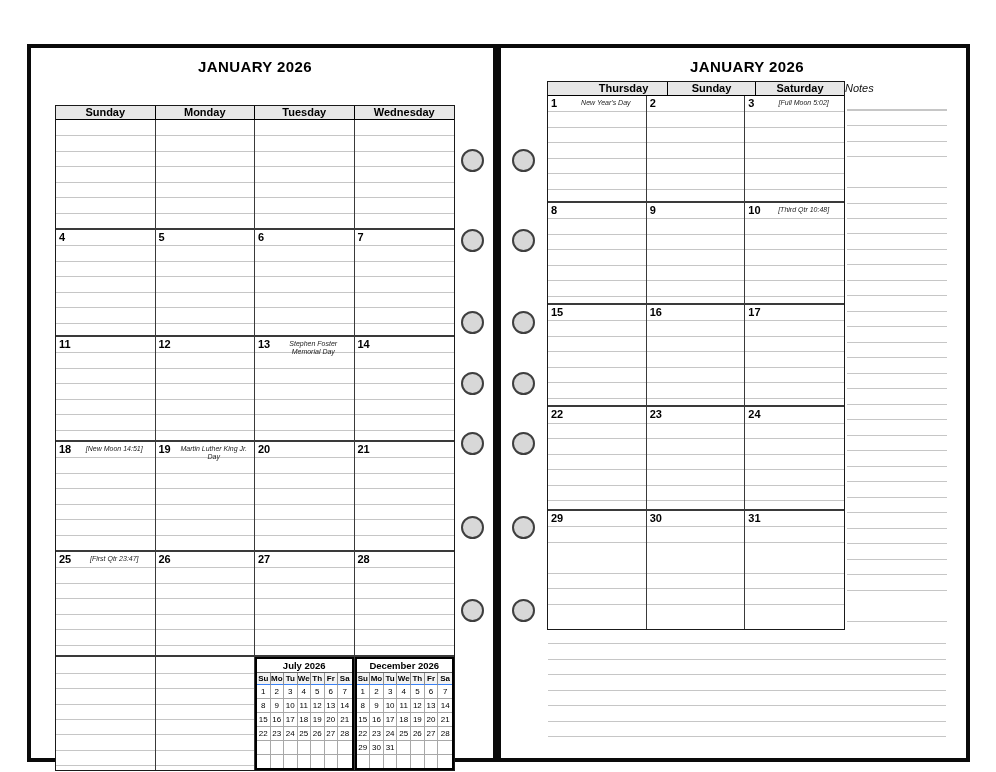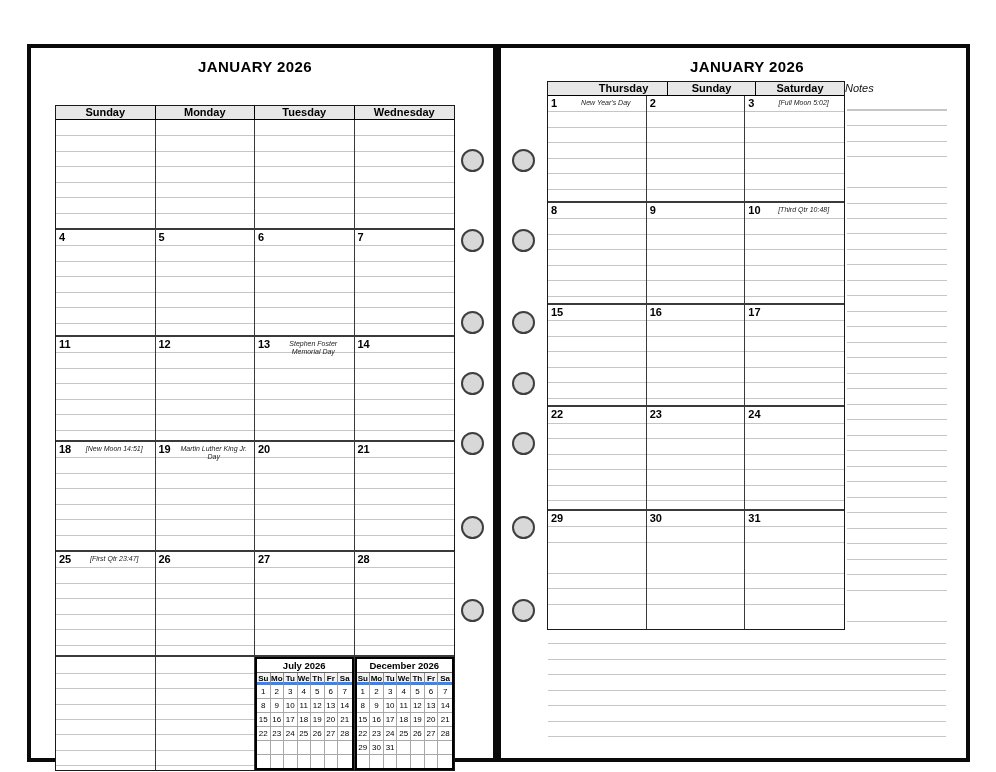--- a/index.html
+++ b/index.html
@@ -34,21 +34,21 @@
   .dnum{position:absolute;top:1px;left:3px;font-size:11px;font-weight:bold;line-height:13px;}
   .dnote{
     position:absolute;top:3px;left:20px;right:2px;text-align:center;
     font-size:7px;line-height:7.5px;font-style:italic;color:#1c1c1c;
   }
   .minical{
     position:absolute;left:0;top:0;right:0;bottom:0;border:2px solid #000;
     display:flex;flex-direction:column;background:#fff;
   }
   .mc-title{height:14px;font-size:9.5px;font-weight:bold;text-align:center;line-height:14px;border-bottom:1px solid #666;}
-  .mc-days{display:grid;grid-template-columns:repeat(7,1fr);height:12px;border-bottom:3px solid #3b82f6;background:#f2f2f2;}
+  .mc-days{display:grid;grid-template-columns:repeat(7,1fr);height:12px;border-bottom:1px solid #3b82f6;background:#f2f2f2;}
   .mc-day{font-size:8px;font-weight:bold;text-align:center;line-height:12px;border-right:1px solid #8d8d8d;}
   .mc-day:last-child{border-right:none;}
   .mc-week{display:grid;grid-template-columns:repeat(7,1fr);flex:1;border-top:1px solid #a8a8a8;}
   .mc-week.first{border-top:none;}
   .mc-cell{font-size:8px;text-align:center;line-height:13px;border-right:1px solid #a8a8a8;overflow:hidden;}
   .mc-cell:last-child{border-right:none;}
   .notes-label{
     position:absolute;left:344px;top:33px;width:100px;height:14px;
     font-size:11px;font-style:italic;text-align:left;line-height:14px;color:#111;
   }

